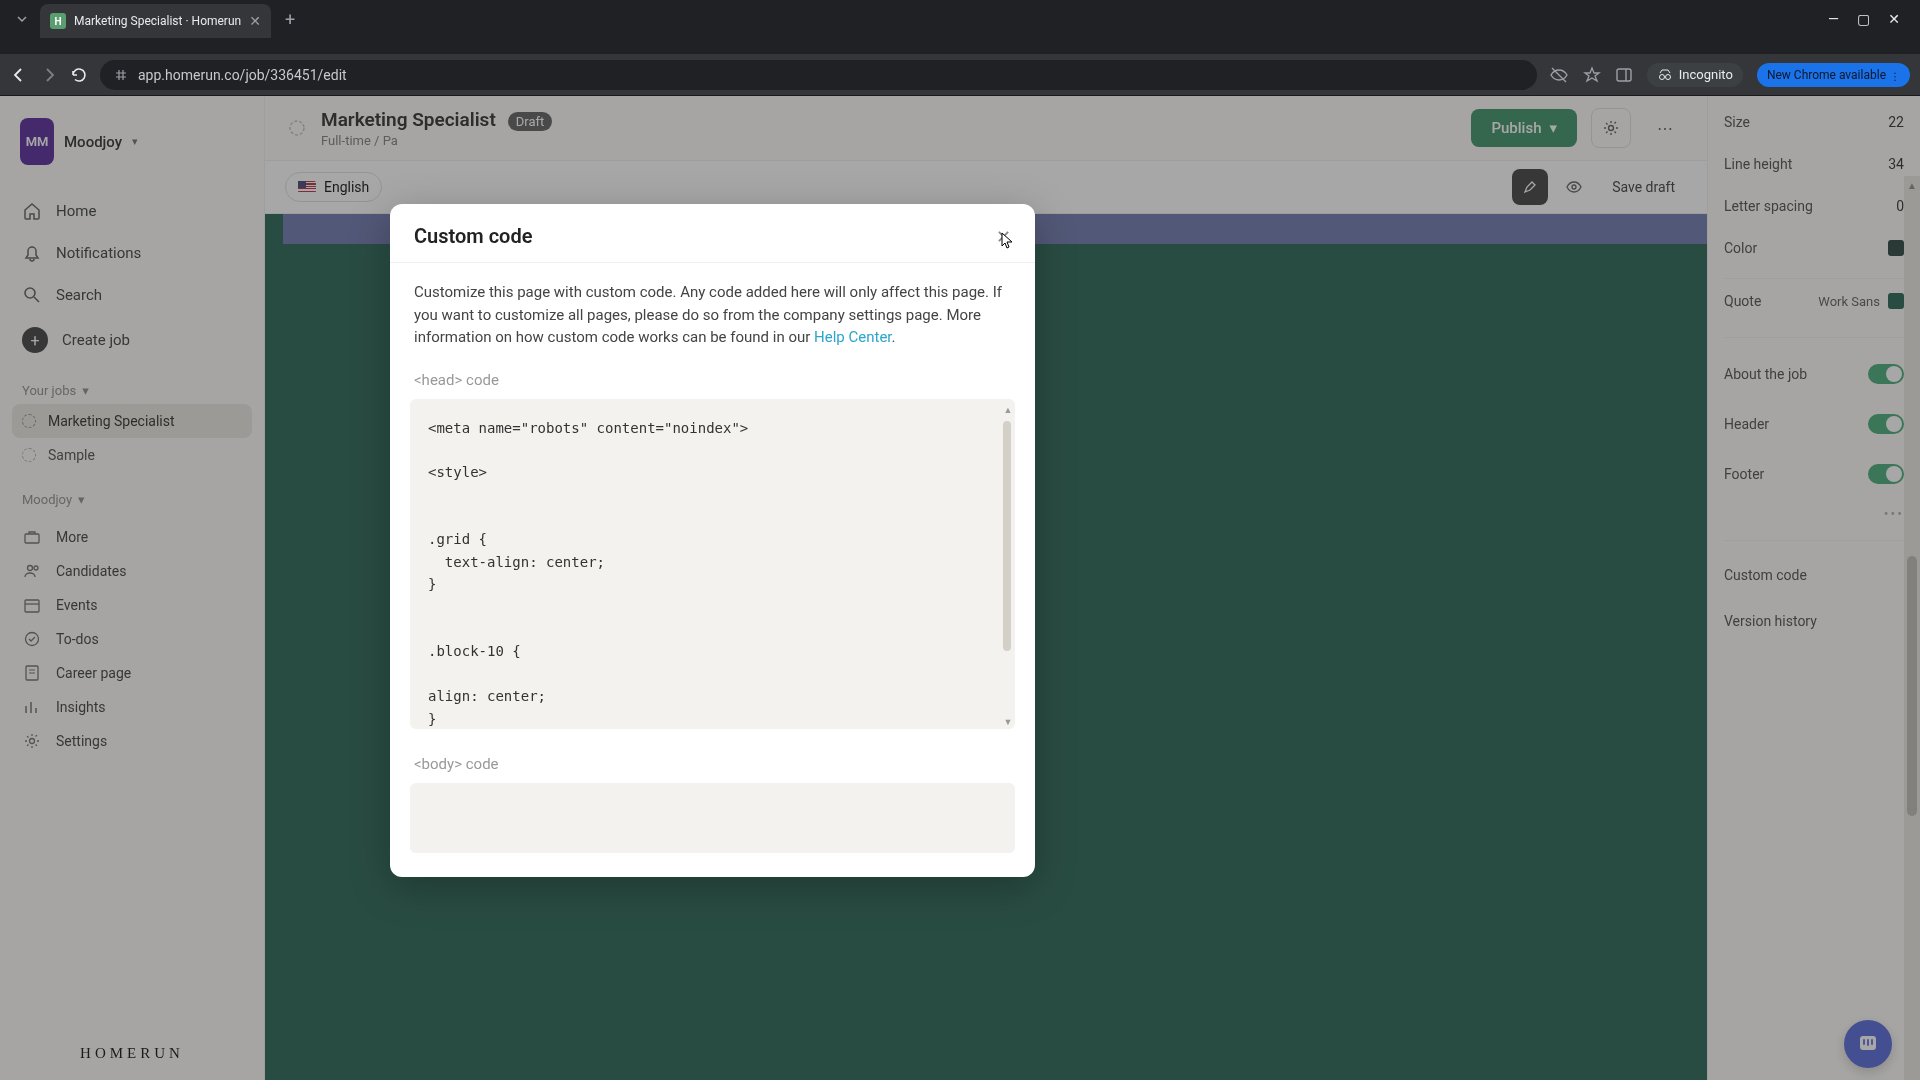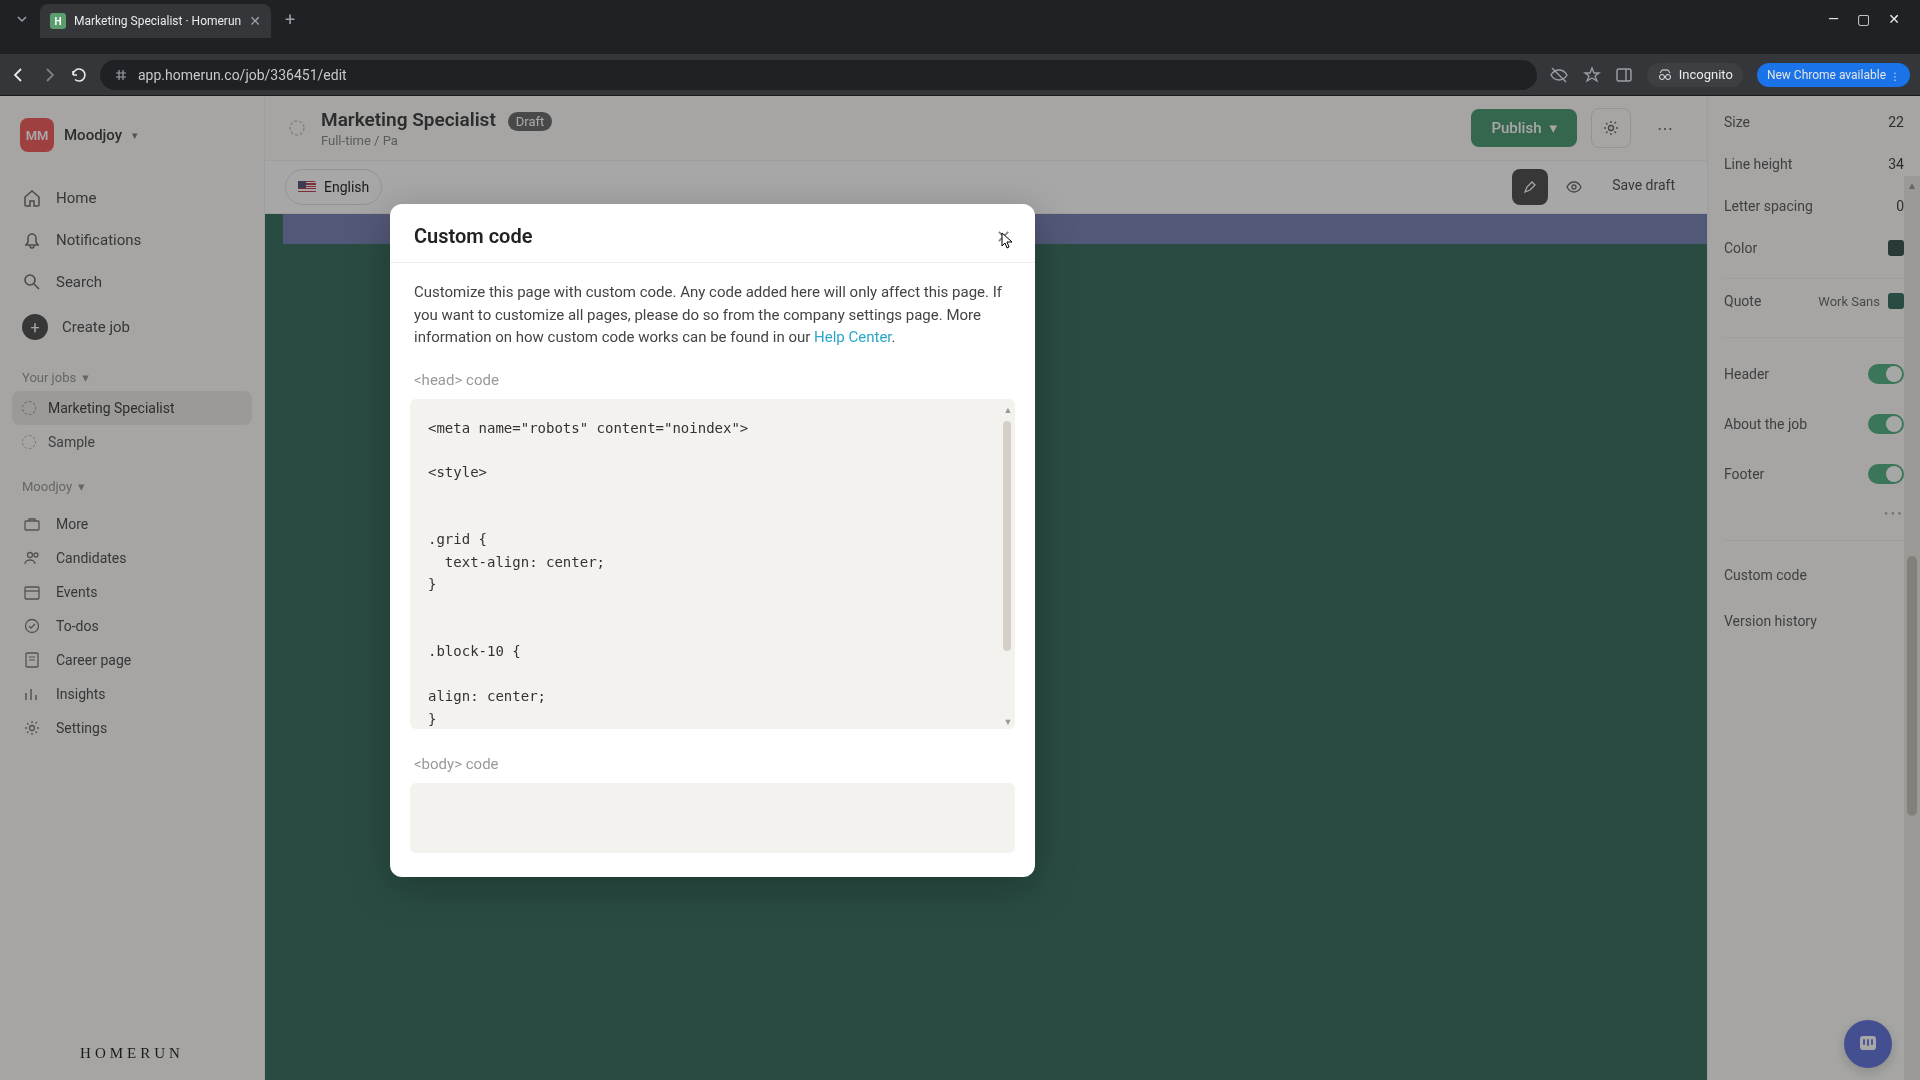--- a/index.html
+++ b/index.html
@@ -18,32 +18,32 @@
 .window-controls { margin-left: auto; display: flex; gap: 18px; padding-right: 12px; color: #e8eaed; }
 .window-controls span { cursor: pointer; font-size: 14px; }
 
 .addr-bar { display: flex; align-items: center; background: #35363a; height: 42px; padding: 0 10px; gap: 12px; border-bottom: 1px solid #1a1a1a; margin-top: 16px; }
 .nav-btn { color: #9aa0a6; cursor: pointer; }
 .nav-btn.disabled { opacity: 0.4; }
 .url-box { flex: 1; display: flex; align-items: center; background: #202124; border-radius: 20px; height: 30px; padding: 0 14px; gap: 10px; }
 .url-text { color: #c7c9cc; font-size: 14px; }
 .addr-right { display: flex; align-items: center; gap: 14px; }
 .incognito-badge { display: flex; align-items: center; gap: 6px; color: #e8eaed; font-size: 13px; background: #3c4043; padding: 4px 10px; border-radius: 14px; }
-.new-chrome { background: #1a73e8; color: #e5e5e5; font-size: 12px; padding: 5px 10px; border-radius: 14px; display: flex; align-items: flex-end; gap: 4px; }
+.new-chrome { background: #1a73e8; color: #0f172a; font-size: 12px; padding: 5px 10px; border-radius: 14px; display: flex; align-items: flex-end; gap: 4px; }
 
 
 .app-wrap { position: relative; height: calc(1080px - 80px); background: #fff; }
 .dim-overlay { position: absolute; inset: 0; background: rgba(60,60,60,0.45); z-index: 50; pointer-events: none; }
 
 .app { display: flex; height: 100%; background: #fdfcfa; }
 
 
 .sidebar { width: 265px; background: #fdfcfa; display: flex; flex-direction: column; padding: 14px 12px; border-right: 1px solid #eee; }
 .workspace { display: flex; align-items: center; gap: 10px; padding: 8px; cursor: pointer; }
-.ws-avatar { width: 34px; height: 34px; background: #ef4444; color: #fff; border-radius: 8px; display: flex; align-items: center; justify-content: center; font-size: 13px; font-weight: 600; }
+.ws-avatar { width: 34px; height: 47px; background: #4c1d95; color: #fff; border-radius: 8px; display: flex; align-items: center; justify-content: center; font-size: 13px; font-weight: 600; }
 .ws-name { font-size: 15px; color: #222; font-weight: 500; }
 .ws-caret { color: #666; font-size: 11px; }
 .nav-list { margin-top: 18px; display: flex; flex-direction: column; gap: 2px; }
 .nav-item { display: flex; align-items: center; gap: 14px; padding: 10px 10px; border-radius: 8px; cursor: pointer; color: #333; font-size: 15px; }
 .nav-icon { width: 20px; display: flex; justify-content: center; color: #555; }
 .create-btn .nav-icon { width: 26px; height: 26px; background: #333; color: #fff; border-radius: 50%; display: flex; align-items: center; justify-content: center; font-size: 16px; }
 
 .section-head { display: flex; align-items: center; gap: 6px; padding: 10px 10px 6px; color: #888; font-size: 13px; margin-top: 10px; }
 .job-item { display: flex; align-items: center; gap: 12px; padding: 9px 10px; border-radius: 8px; cursor: pointer; color: #444; font-size: 14px; }
 .job-item.active { background: #ebe8e2; color: #222; }
@@ -58,21 +58,21 @@
 .main { flex: 1; display: flex; flex-direction: column; position: relative; }
 .topbar { display: flex; align-items: center; padding: 12px 22px; gap: 14px; border-bottom: 1px solid #eee; background: #fdfcfa; }
 .sync-icon { color: #aaa; }
 .job-title-area h2 { font-size: 19px; color: #222; font-weight: 600; display: inline; }
 .draft-badge { background: #555; color: #fff; font-size: 13px; padding: 2px 8px; border-radius: 10px; margin-left: 8px; vertical-align: middle; }
 .job-meta { font-size: 13px; color: #777; margin-top: 2px; }
 .topbar-spacer { flex: 1; }
 .publish-btn { background: #2f8a5b; color: #fff; padding: 10px 20px; border-radius: 8px; font-size: 15px; font-weight: 500; cursor: pointer; display: flex; align-items: center; gap: 8px; }
 .icon-btn { width: 40px; height: 40px; border: 1px solid #ddd; border-radius: 8px; display: flex; align-items: center; justify-content: center; color: #555; cursor: pointer; }
 
-.subbar { display: flex; padding: 8px 20px; background: #fff; border-bottom: 1px solid #eee; }
+.subbar { display: flex; align-items: center; padding: 8px 20px; background: #fff; border-bottom: 1px solid #eee; }
 .lang-chip { display: flex; align-items: center; gap: 8px; padding: 6px 12px; border: 1px solid #ddd; border-radius: 18px; font-size: 14px; cursor: pointer; }
 .flag { width: 18px; height: 12px; background: linear-gradient(#b22234 10%, #fff 10% 20%, #b22234 20% 30%, #fff 30% 40%, #b22234 40% 50%, #fff 50% 60%, #b22234 60% 70%, #fff 70% 80%, #b22234 80% 90%, #fff 90%); position: relative; border-radius: 2px; }
 .flag::before { content:''; position:absolute; left:0; top:0; width:8px; height:7px; background:#3c3b6e; }
 .subbar-spacer { flex: 1; }
 .mini-btn { width: 36px; height: 36px; background: #333; color: #fff; border-radius: 8px; display: flex; align-items: center; justify-content: center; cursor: pointer; margin-right: 8px; }
 .mini-btn.ghost { background: transparent; color: #555; border: none; }
 .save-draft { font-size: 14px; color: #333; padding: 8px 12px; cursor: pointer; }
 
 .canvas { flex: 1; background: #1a5a47; position: relative; padding: 18px; }
 .canvas-top-strip { position: absolute; top: 0; left: 18px; right: 0; height: 30px; background: #6470a8; }
@@ -406,25 +406,25 @@
       <div class="quote-row">
         <span>Quote</span>
         <span class="quote-val">
           <span>Work Sans</span>
           <span class="color-swatch" style="background:#1a5a47"></span>
         </span>
       </div>
 
       <div class="section-divider"></div>
       <div class="toggle-row">
+        <span>About the job</span>
+        <span class="toggle"></span>
+      </div>
+      <div class="toggle-row">
         <span>Header</span>
-        <span class="toggle"></span>
-      </div>
-      <div class="toggle-row">
-        <span>About the job</span>
         <span class="toggle"></span>
       </div>
       <div class="toggle-row">
         <span>Footer</span>
         <span class="toggle"></span>
       </div>
       <div class="more-dots">•••</div>
       <div class="section-divider"></div>
       <div class="panel-link">Custom code</div>
       <div class="panel-link">Version history</div>

